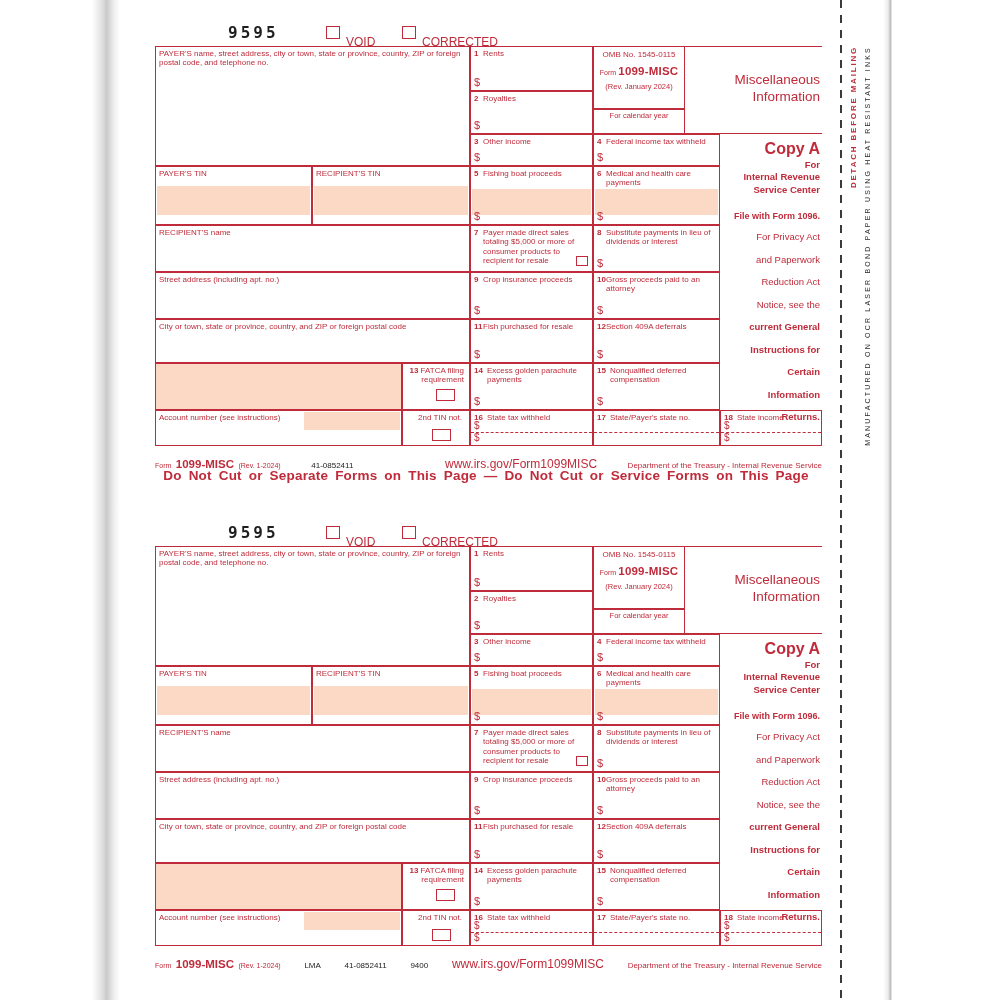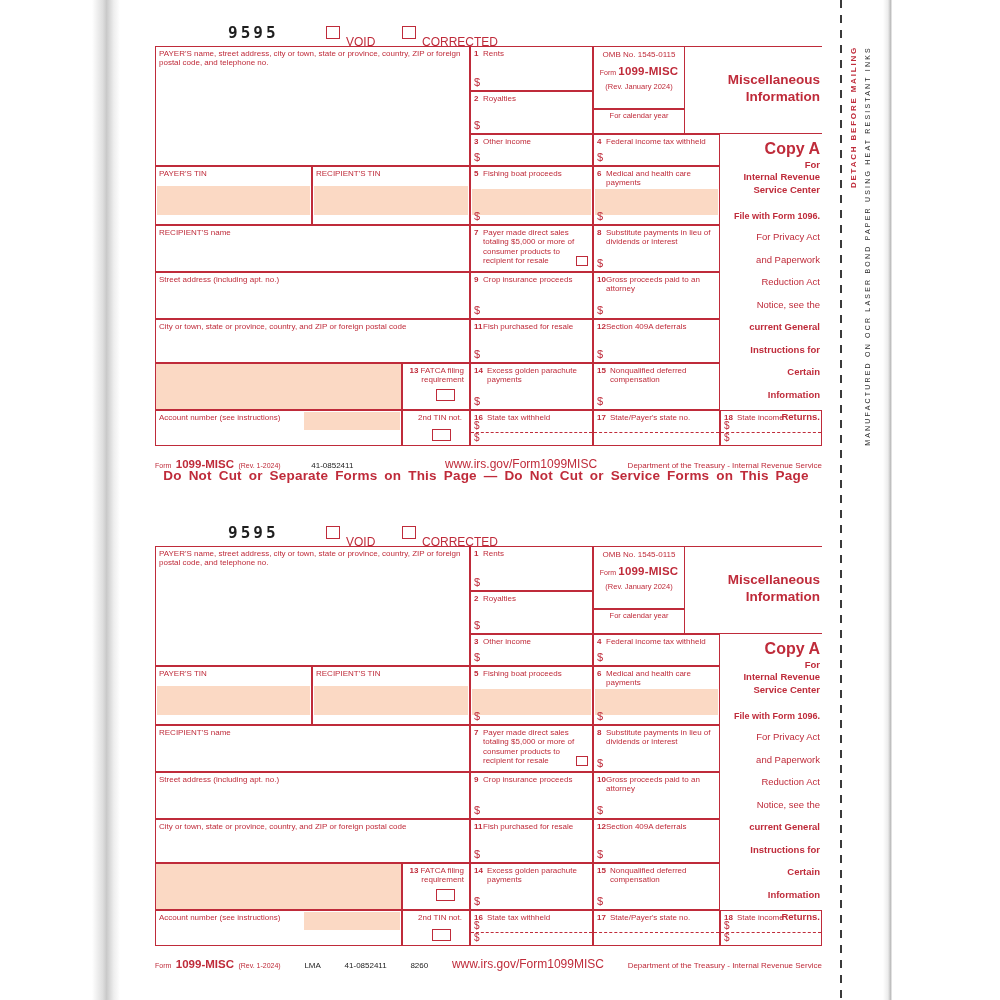--- a/index.html
+++ b/index.html
@@ -73,21 +73,21 @@
   .omb-line1{text-align:center;font-size:8px;margin-top:1px;}
   .omb-form{text-align:center;margin-top:6px;}
   .omb-form .fw{font-size:7px;}
   .omb-form .fn{font-size:11.5px;font-weight:bold;letter-spacing:0.2px;}
   .omb-rev{text-align:center;font-size:7.5px;margin-top:4px;}
   .omb-cal{text-align:center;font-size:7.5px;padding-top:2px;}
 
   
   .title-area{
     position:absolute;box-sizing:border-box;border-top:1px solid var(--red);border-bottom:1px solid var(--red);
-    text-align:right;font-weight:bold;font-size:13.5px;line-height:1.25;
+    text-align:right;font-weight:normal;font-size:13.5px;line-height:1.25;
     padding-top:25px;padding-right:2px;color:var(--red);
   }
   .info-col{
     position:absolute;box-sizing:border-box;text-align:right;color:var(--red);
     padding-top:5px;padding-right:2px;
   }
   .copy-a{font-size:16px;font-weight:bold;line-height:1.25;}
   .copy-line{font-size:9.5px;font-weight:bold;line-height:1.3;}
   .file-with{font-size:9px;font-weight:bold;margin-top:15px;}
   .notice{margin-top:9px;}
@@ -456,19 +456,19 @@
     <div class="lbl lbl2"><span class="num">18</span><span>State income</span></div>
     <span class="s1">$</span>
     <div class="dash"></div>
     <span class="s2">$</span>
   </div>
 
   <div class="form-footer">
     <span class="f-left"><span class="fw">Form</span> <span class="fn">1099-MISC</span> <span class="rv">(Rev. 1-2024)</span></span>
     <span class="f-code">LMA</span>
     <span class="f-code">41-0852411</span>
-    <span class="f-code">8260</span>
+    <span class="f-code">9400</span>
     <span class="f-url">www.irs.gov/Form1099MISC</span>
     <span class="f-dept">Department of the Treasury - Internal Revenue Service</span>
   </div>
 </div>
 
 <div class="do-not-cut">Do Not Cut or Separate Forms on This Page — Do Not Cut or Service Forms on This Page</div>
 
 </body></html>

